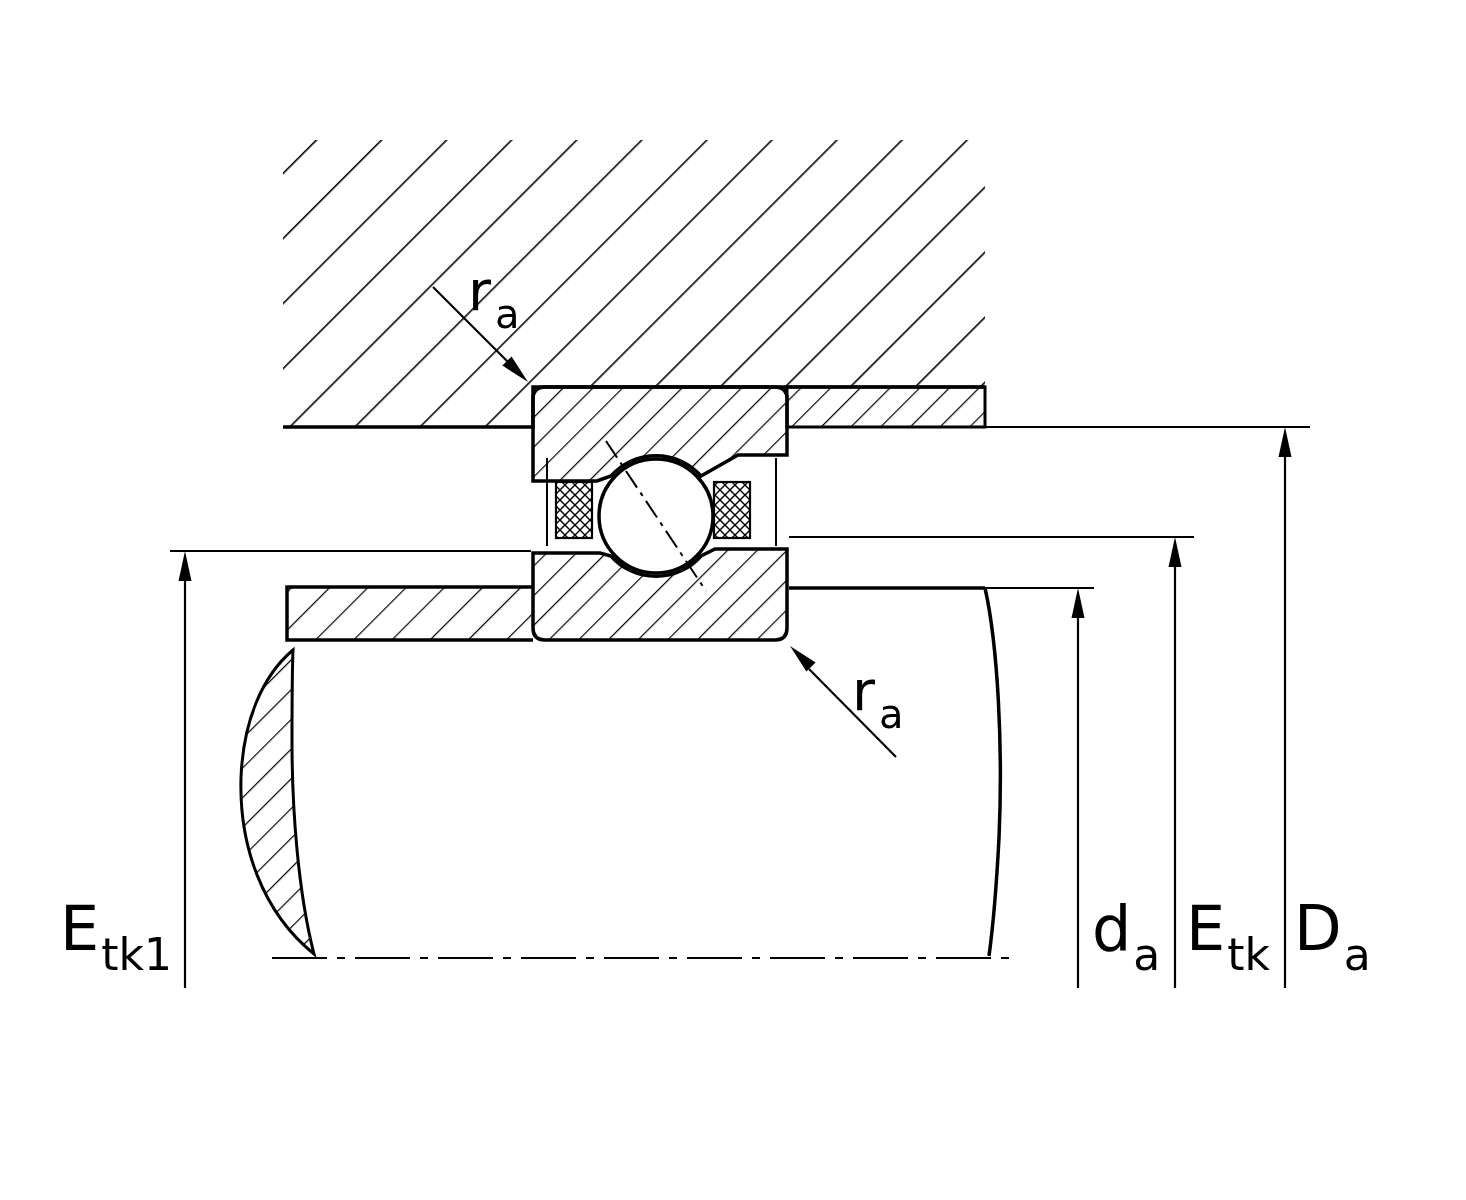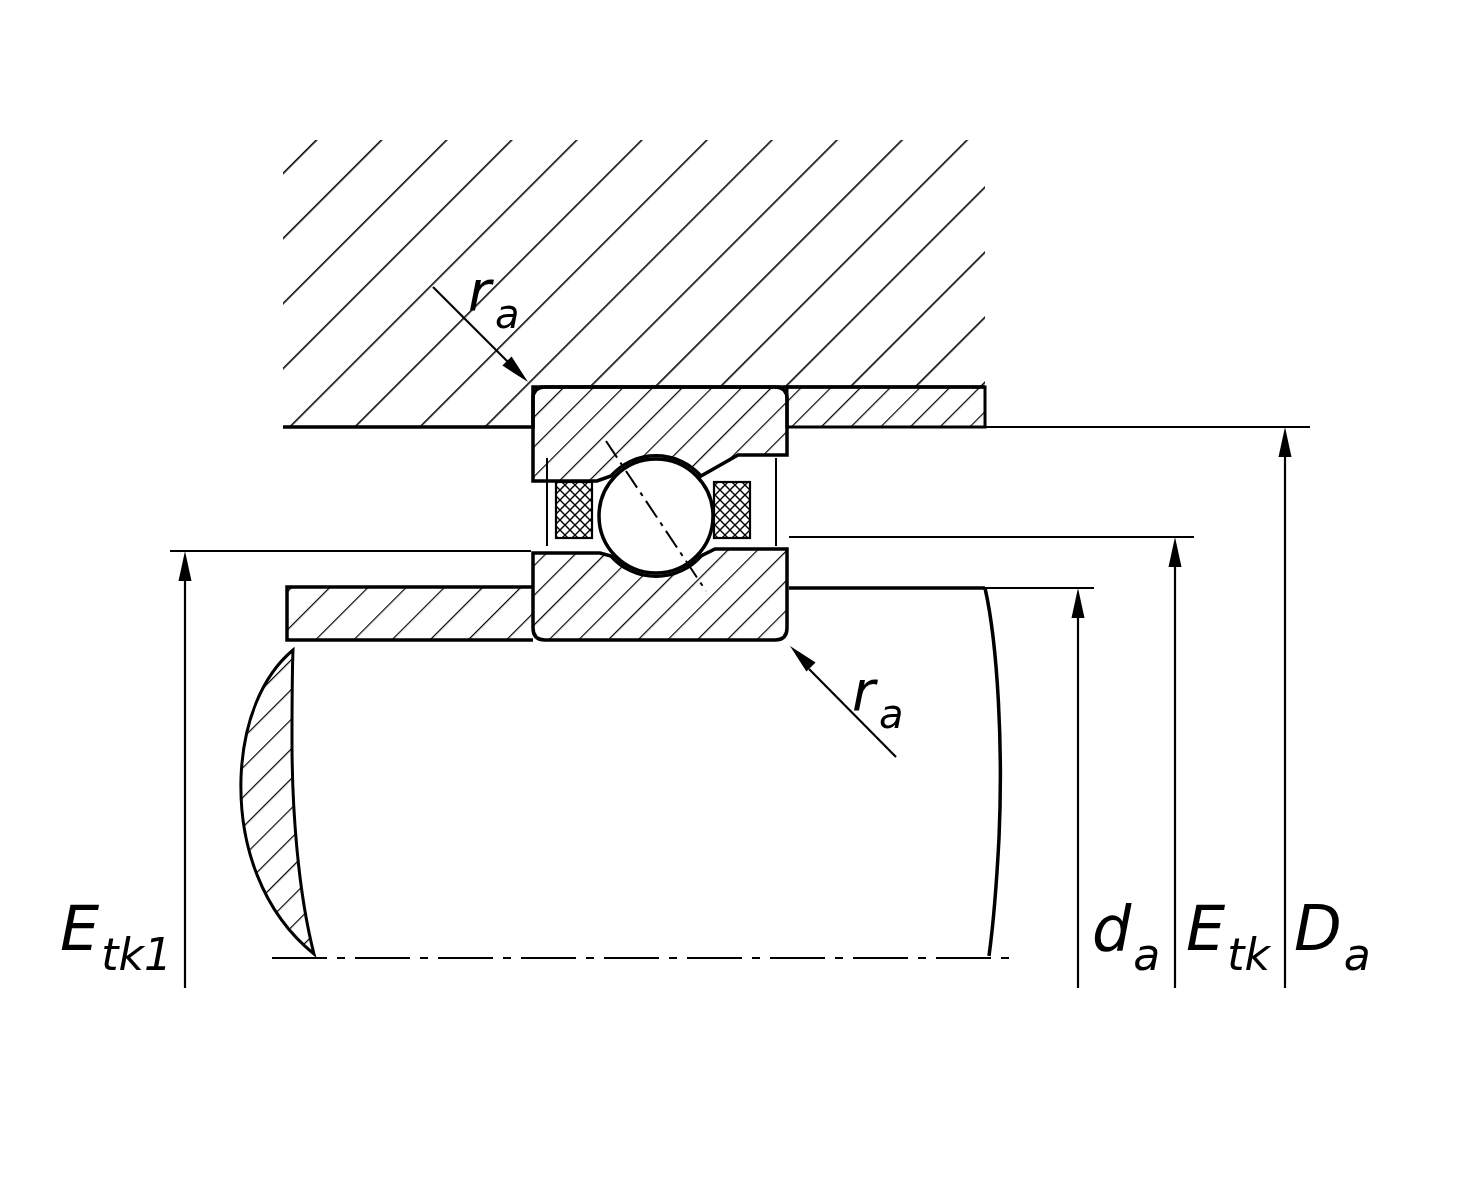--- a/index.html
+++ b/index.html
@@ -1,18 +1,18 @@
 <!DOCTYPE html>
 <html style="--line-color: #000000; --bg-color: #ffffff;"><head>
 <meta charset="utf-8">
 <style>
   :root { --line-color:#000000; --bg-color:#ffffff; }
   html,body { margin:0; padding:0; }
   body { background:var(--bg-color); font-family:"DejaVu Sans", sans-serif; }
-  .canvas { width:1466px; height:1200px; background:var(--bg-color); position:relative;font-style:italic; }
+  .canvas { width:1466px; height:1200px; background:var(--bg-color); position:relative; }
   svg { display:block; }
   .ln   { stroke:var(--line-color); fill:none; }
   .fillblk { fill:var(--line-color); stroke:none; }
   .pl   { stroke:var(--line-color); }
   text  { fill:var(--line-color); font-family:"DejaVu Sans", sans-serif; }
 </style>
 </head>
 <body>
 
 <div class="canvas">

